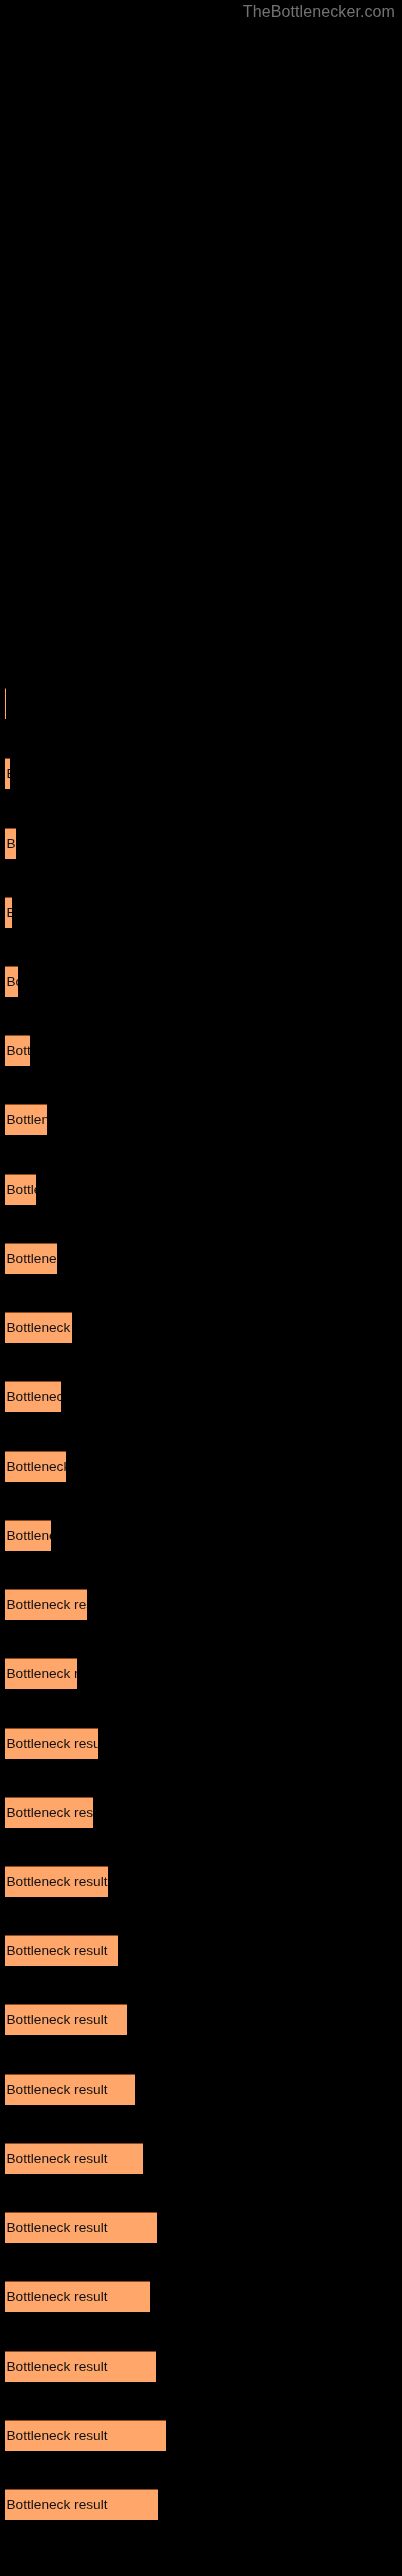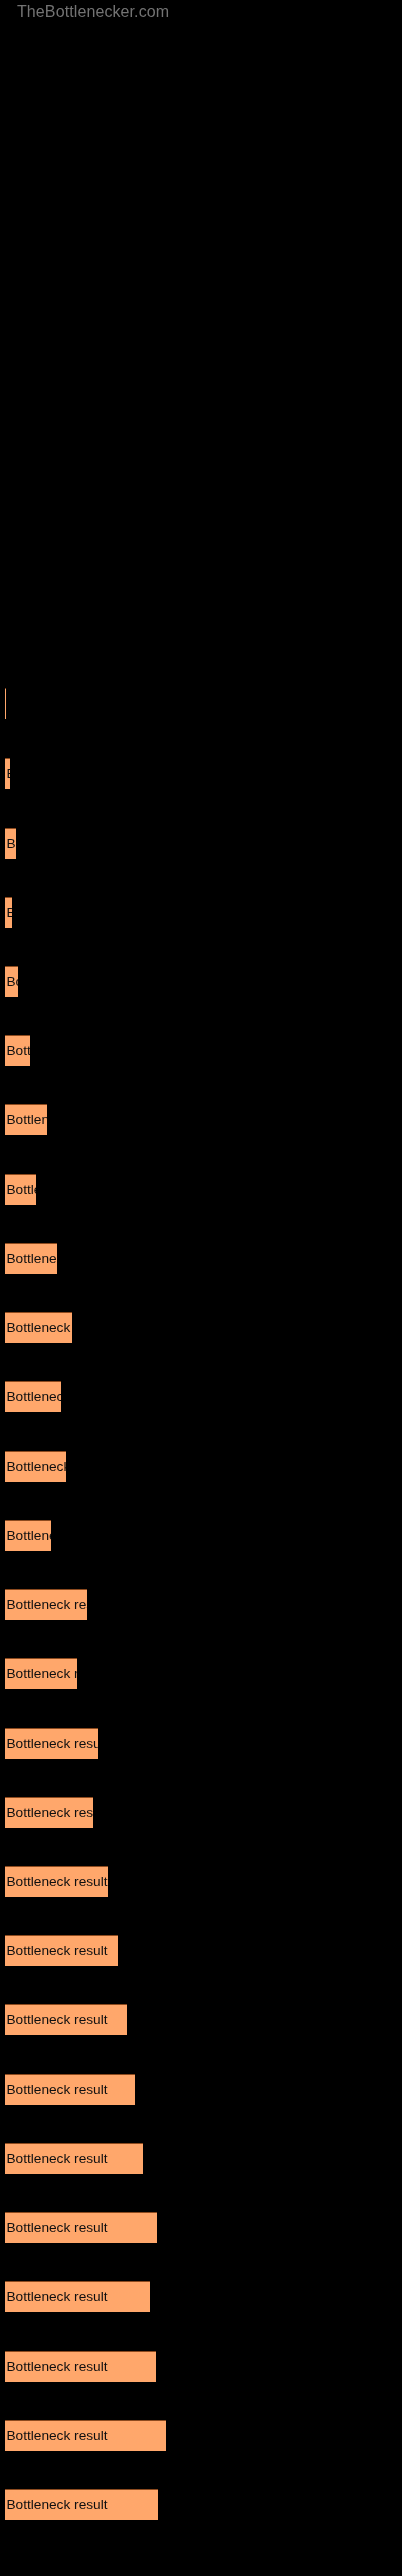--- a/index.html
+++ b/index.html
@@ -14,20 +14,21 @@
     overflow: hidden;
     font-family: "Liberation Sans", sans-serif;
   }
 
   .site-header {
     position: absolute;
     top: 0;
     left: 0;
     width: 403px;
     height: 27px;
+    text-align: right;
     padding-right: 8px;
     box-sizing: border-box;
     padding-left: 17px;
   }
   .site-title {
     display: inline-block;
     color: #737373;
     font-size: 16px;
     line-height: 24px;
     letter-spacing: 0.1px;

